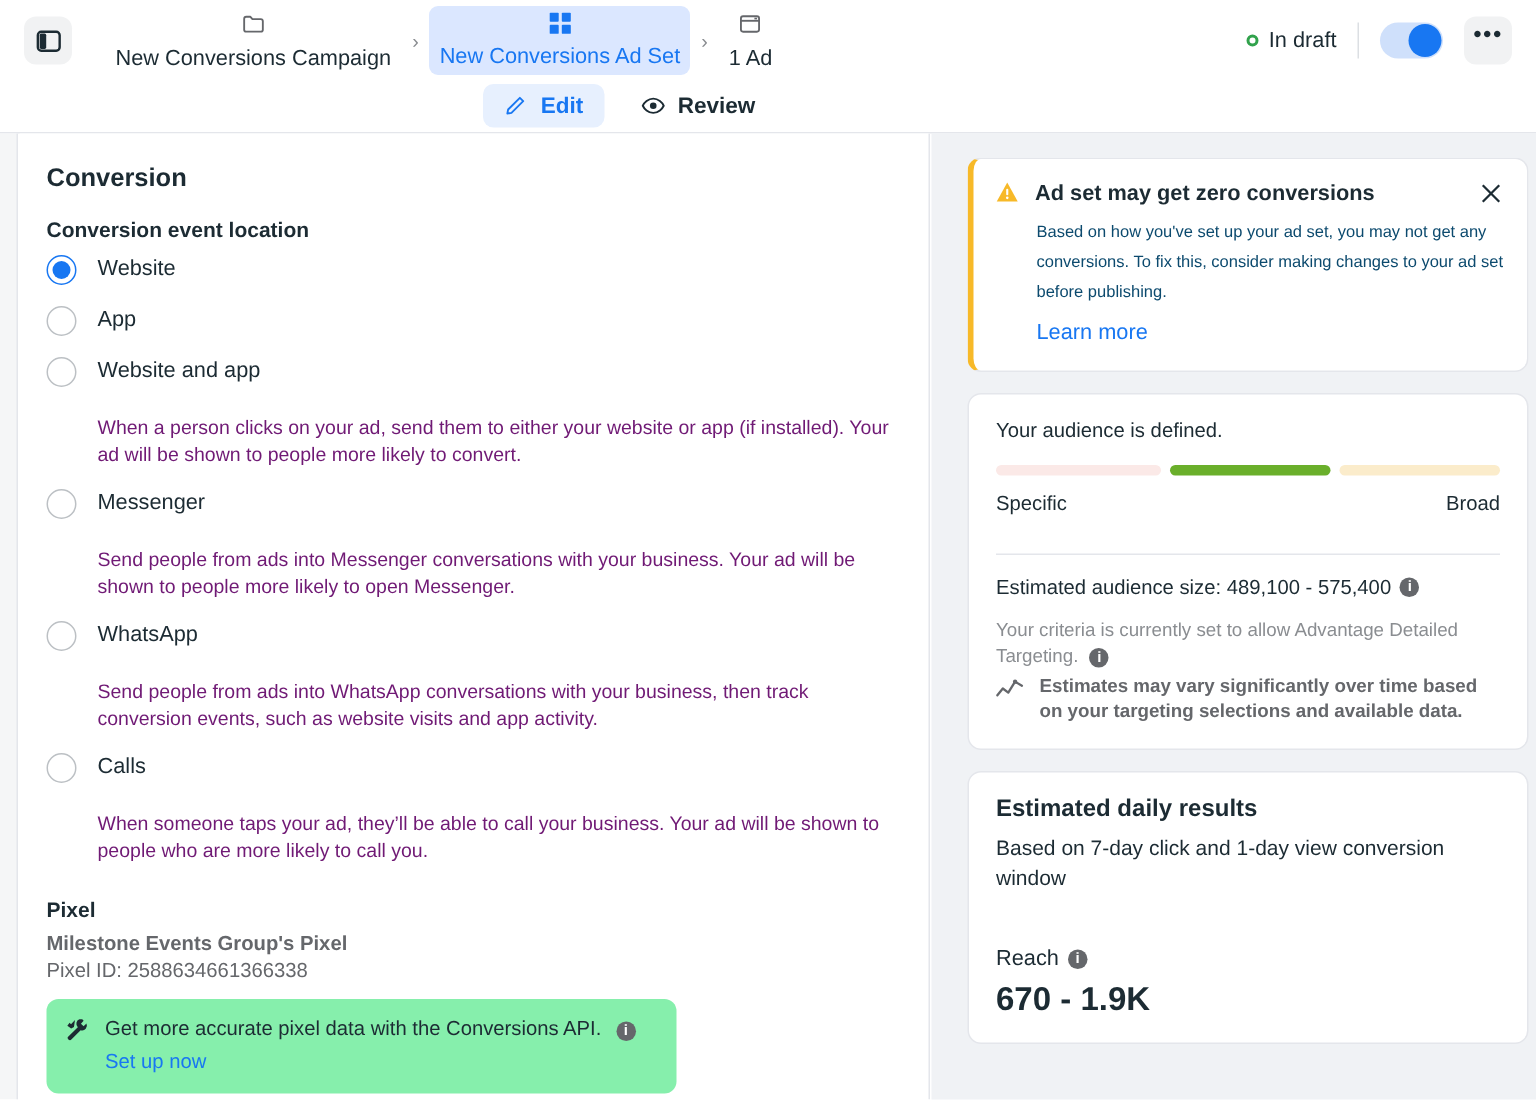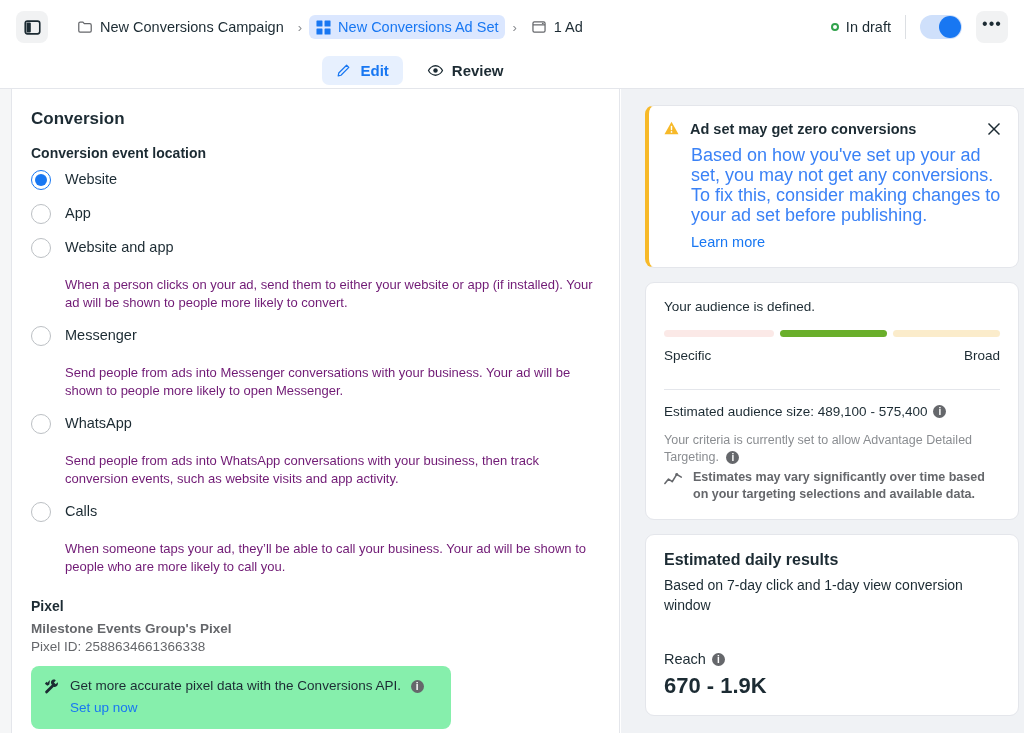--- a/index.html
+++ b/index.html
@@ -20,21 +20,21 @@
   }
   .panel-toggle {
     width: 32px; height: 32px; border-radius: 8px; background: #f1f2f3;
     display: flex; align-items: center; justify-content: center; flex: none;
     cursor: pointer;
   }
   .breadcrumb { display: flex; align-items: center; margin-left: 22px; }
   .crumb {
     display: flex; align-items: center; gap: 7px;
     font-size: 14.5px; color: #1c2b33; padding: 4px 7px; border-radius: 6px;
-    white-space: nowrap; cursor: pointer;
+    white-space: nowrap; cursor: pointer; flex-direction: column;
   }
   .crumb.active { background: #dbe7ff; color: #1877f2; font-weight: 400; }
   .crumb-sep { color: #8a8d91; font-size: 13px; margin: 0 7px; }
   .header-right {
     margin-left: auto; display: flex; align-items: center; gap: 0;
   }
   .status { display: flex; align-items: center; gap: 7px; font-size: 14.5px; color: #1c2b33; text-align: right; }
   .status-dot {
     width: 8px; height: 8px; border-radius: 50%;
     border: 2px solid #31a24c; background: #fff;
@@ -128,21 +128,21 @@
   }
   .card {
     background: #fff; border-radius: 9px; border: 1px solid #e4e6eb;
     padding: 16px 18px; margin-bottom: 14px;
   }
   .card.warning {
     border-left: 4px solid #f7b928; padding: 14px 16px 16px 14px;
   }
   .warn-head { display: flex; align-items: center; gap: 10px; }
   .warn-title { font-size: 14.5px; font-weight: bold; flex: 1; }
-  .warn-body { font-size: 18px; line-height: 20px; margin: 8px 0 0 28px; color: #3b82f6; }
+  .warn-body { font-size: 11px; line-height: 20px; margin: 8px 0 0 28px; color: #0c4a6e; }
   .warn-link { display: inline-block; margin: 9px 0 0 28px; font-size: 14.5px; }
 
   .card-title { font-size: 16px; font-weight: bold; margin: 0 0 14px 0; }
   .card-sub { font-size: 13.5px; color: #1c2b33; margin-bottom: 16px; }
   .meter { display: flex; gap: 6px; align-items: center; }
   .meter-seg { height: 7px; border-radius: 4px; }
   .meter-labels {
     display: flex; justify-content: space-between;
     font-size: 13.5px; color: #1c2b33; margin-top: 11px;
   }

